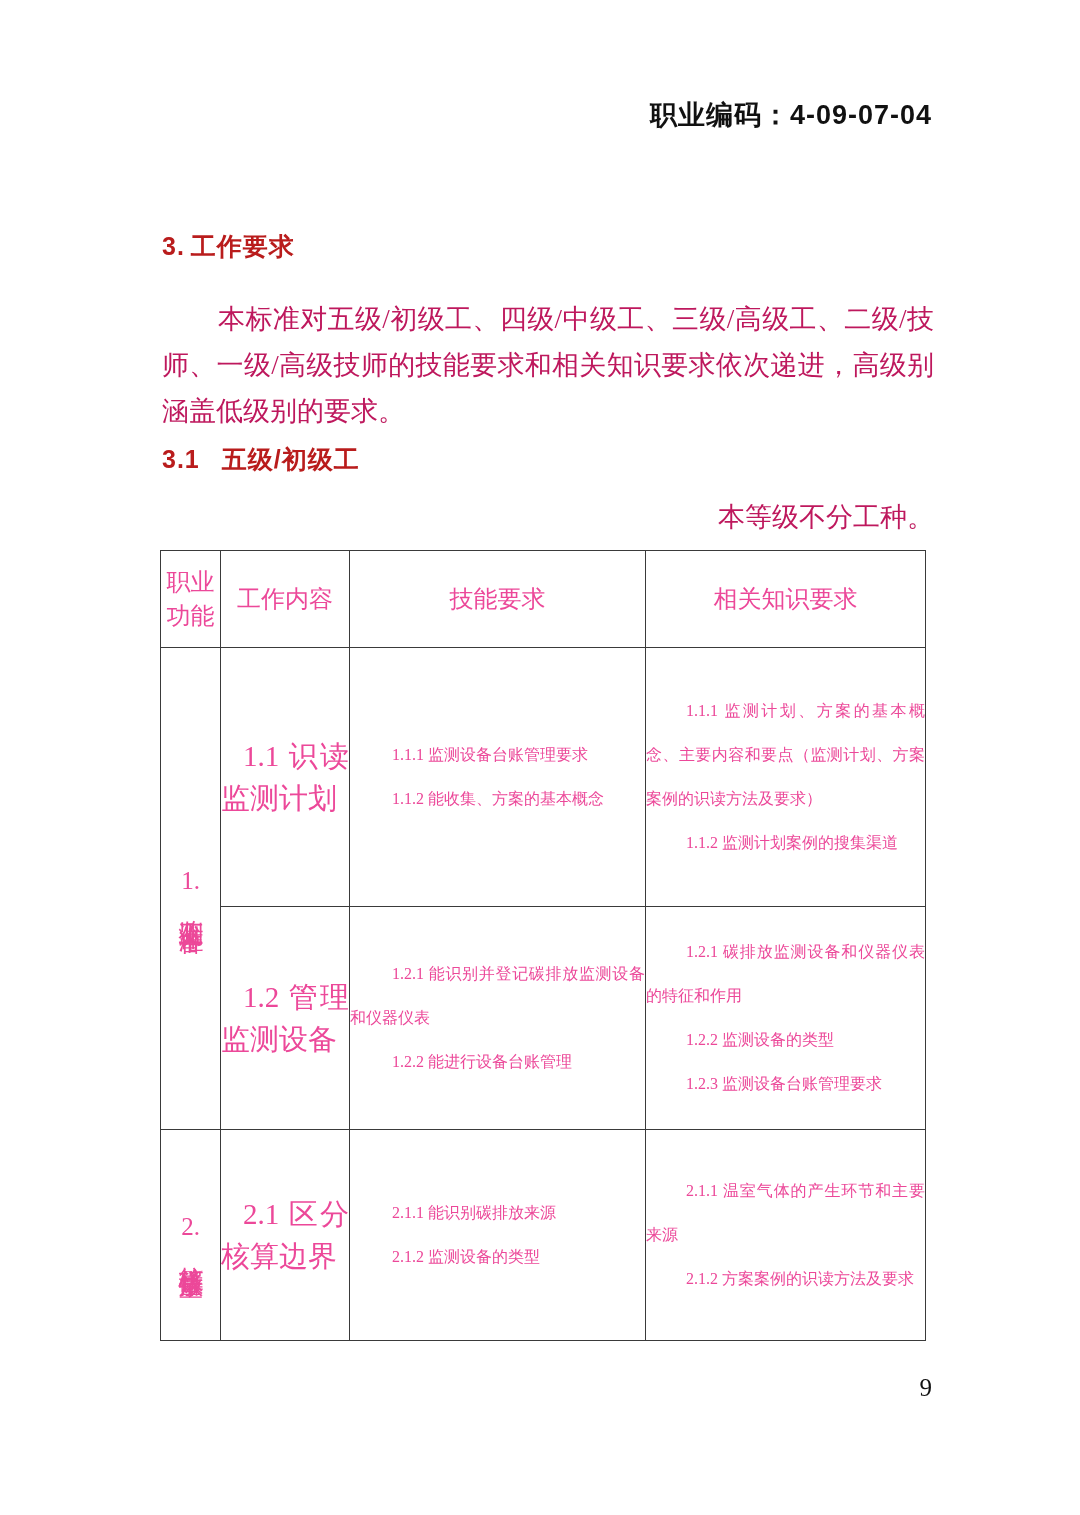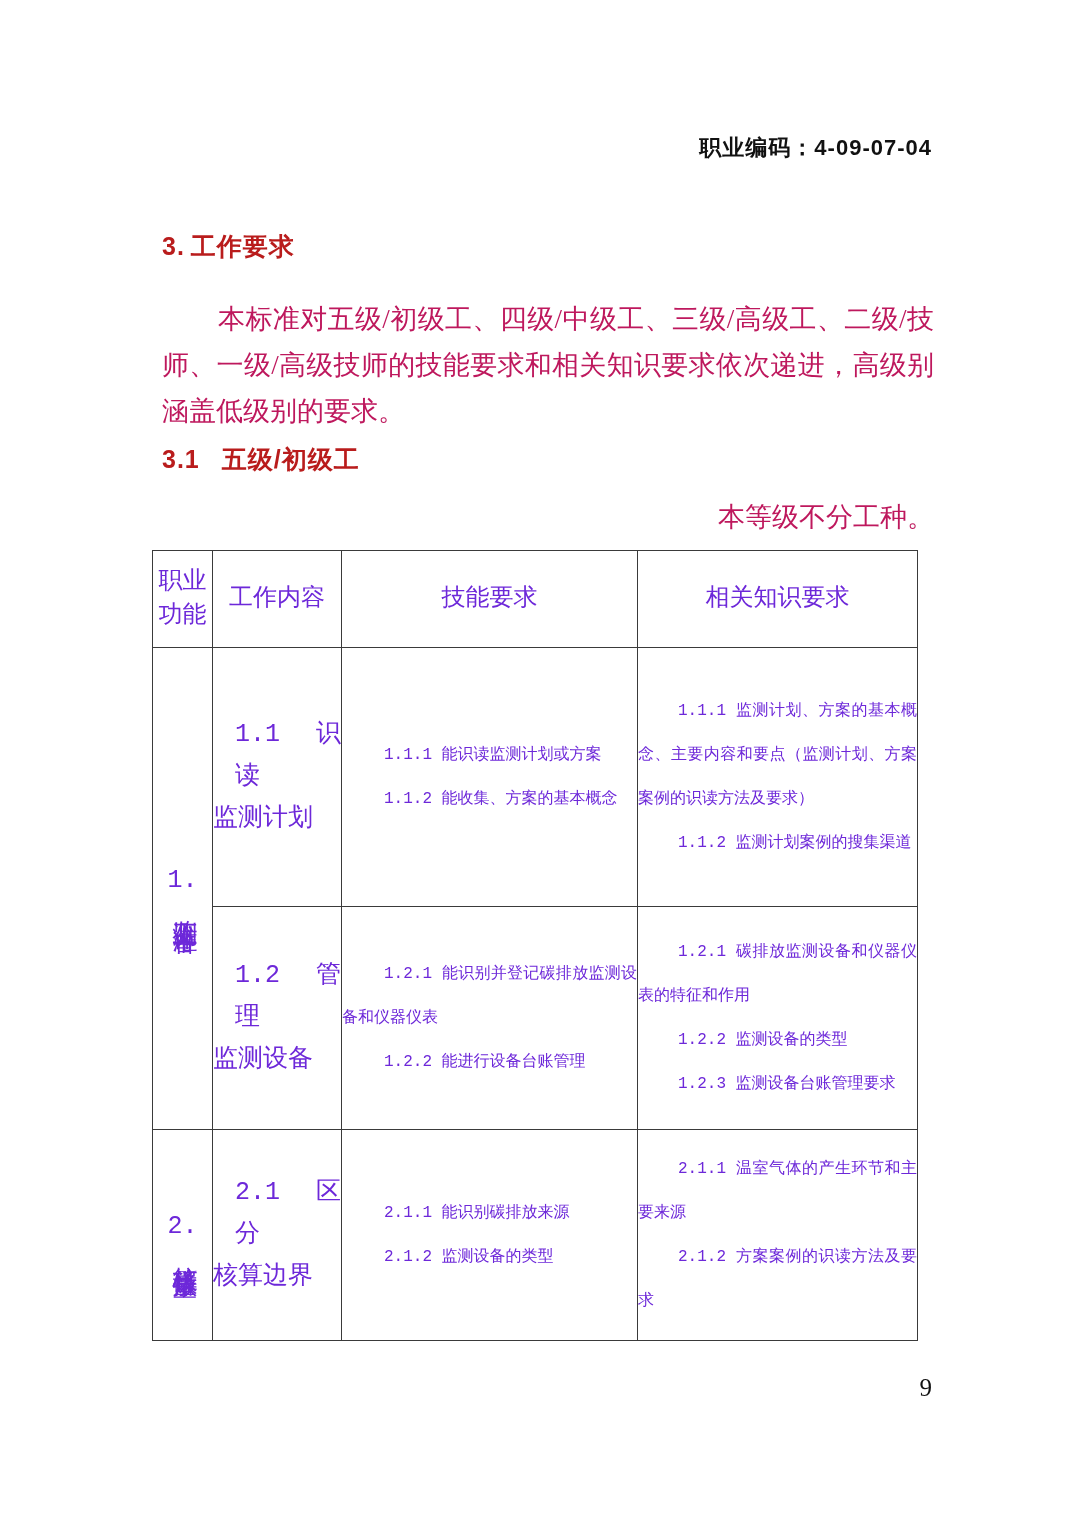--- a/index.html
+++ b/index.html
@@ -26,25 +26,24 @@
 
   
   .running-header {
     position: absolute;
     top: 97px;
     left: 168px;
     width: 764px;
     text-align: right;
     font-family: "Liberation Sans", "DejaVu Sans", sans-serif;
     font-weight: bold;
-    font-size: 22px;
+    font-size: 27px;
     letter-spacing: 1px;
     color: #111;
     white-space: nowrap;
-    margin-top: 36px;
   }
 
   
   .h-section {
     position: absolute;
     left: 162px;
     font-family: "Liberation Sans", "DejaVu Sans", sans-serif;
     font-weight: bold;
     font-size: 25px;
     letter-spacing: 1px;
@@ -69,27 +68,27 @@
     text-justify: inter-character;
     text-indent: 56px;
     color: #be185d;
   }
   .para.p-intro { top: 296px; }
   .para.p-note  { top: 494px; text-align: right; }
 
   
   .req-table {
     position: absolute;
-    left: 152px;
+    left: 160px;
     top: 550px;
     width: 765px;
     border-collapse: collapse;
     table-layout: fixed;
-    font-family: Liberation Mono, monospace;
-    color: #6d28d9;
+    font-family: Liberation Serif, serif;
+    color: #ec4899;
   }
   .req-table td, .req-table th {
     border: 1.6px solid #3a3a3a;
     padding: 0;
     vertical-align: middle;
     font-weight: normal;
   }
   .req-table .c-func  { width: 60px; }
   .req-table .c-task  { width: 129px; }
   .req-table .c-skill { width: 296px; }
@@ -126,21 +125,21 @@
     text-orientation: upright;
     font-size: 25px;
     line-height: 32px;
     letter-spacing: 2px;
   }
 
   
   .task-cell {
     text-align: justify;
     text-justify: inter-character;
-    font-size: 25px;
+    font-size: 29px;
     line-height: 42px;
     padding: 10px 10px 10px 12px;
   }
   .task-line {
     display: block;
     text-align: justify;
     text-justify: inter-character;
   }
   .task-line.spread {
     text-align-last: justify;
@@ -225,21 +224,21 @@
           <div class="func-inner">
             <span class="func-num">1.</span>
             <span class="func-vert">监测工作准备</span>
           </div>
         </td>
         <td class="task-cell">
           <span class="task-line spread">1.1 识读</span>
           <span class="task-line">监测计划</span>
         </td>
         <td class="body-cell skills">
-          <span class="item">1.1.1 能识读监测计划或方案</span>
+          <span class="item">1.1.1 监测设备台账管理要求</span>
           <span class="item">1.1.2 能收集、方案的基本概念</span>
         </td>
         <td class="body-cell knowledge">
           <span class="item">1.1.1 监测计划、方案的基本概念、主要内容和要点（监测计划、方案案例的识读方法及要求）</span>
           <span class="item">1.1.2 监测计划案例的搜集渠道</span>
         </td>
       </tr>
 
       <tr class="row-2">
         <td class="task-cell">

